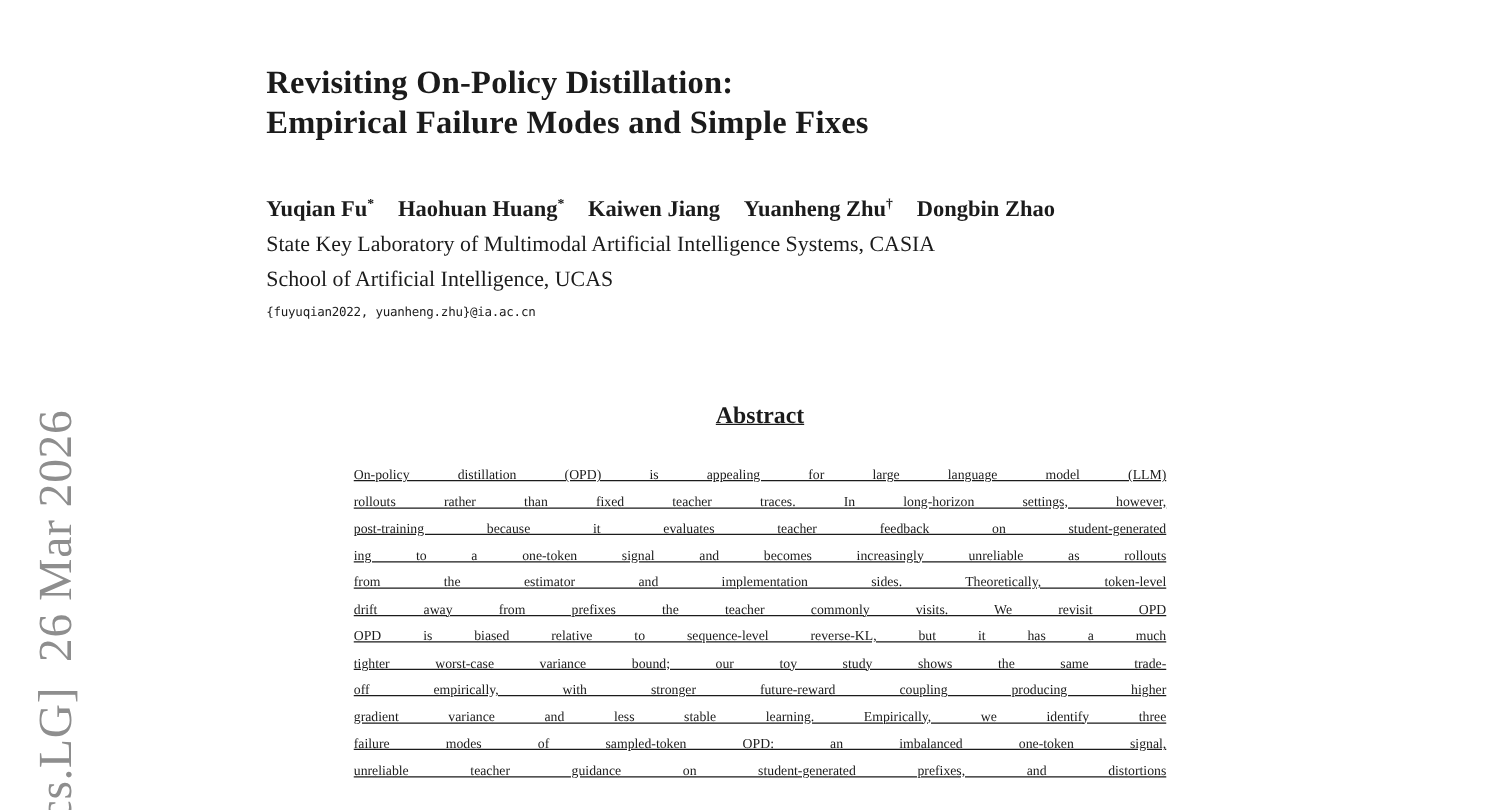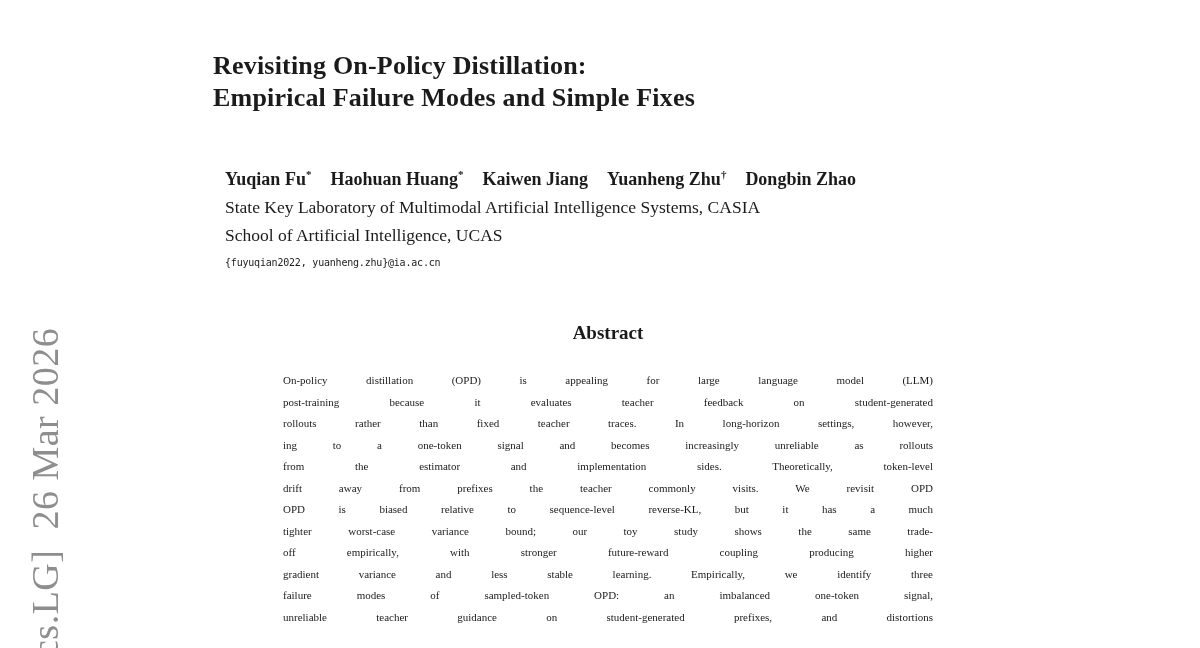--- a/index.html
+++ b/index.html
@@ -31,24 +31,23 @@
     top: 50px;
     font-weight: bold;
     font-size: 26px;
     line-height: 32px;
     letter-spacing: 0.2px;
   }
 
   .byline {
     position: absolute;
     left: 213px;
-    top: 165px;
+    top: 153px;
     font-size: 17.5px;
     line-height: 28px;
-    margin-left: 12px;
   }
   .authors {
     font-weight: bold;
     font-size: 18px;
     display: flex;
     gap: 19px;
     align-items: baseline;
   }
   .authors sup {
     font-size: 11px;
@@ -59,20 +58,21 @@
     font-family: "DejaVu Sans Mono", monospace;
     font-size: 10px;
     letter-spacing: -0.2px;
   }
 
   .abstract {
     position: absolute;
     left: 283px;
     top: 322px;
     width: 650px;
+    text-decoration: underline;
   }
   .abstract-heading {
     text-align: center;
     font-weight: bold;
     font-size: 19px;
     margin-bottom: 26px;
   }
   .abs-line {
     font-size: 11px;
     line-height: 21.5px;
@@ -101,22 +101,22 @@
     </div>
   <div class="affil">State Key Laboratory of Multimodal Artificial Intelligence Systems, CASIA</div>
   <div class="affil">School of Artificial Intelligence, UCAS</div>
   <div class="email">{fuyuqian2022, yuanheng.zhu}@ia.ac.cn</div>
 </div>
 
 <div class="abstract">
   <div class="abstract-heading">Abstract</div>
   <div>
       <div class="abs-line">On-policy distillation (OPD) is appealing for large language model (LLM)</div>
+      <div class="abs-line">rollouts rather than fixed teacher traces. In long-horizon settings, however,</div>
       <div class="abs-line">post-training because it evaluates teacher feedback on student-generated</div>
-      <div class="abs-line">rollouts rather than fixed teacher traces. In long-horizon settings, however,</div>
       <div class="abs-line">ing to a one-token signal and becomes increasingly unreliable as rollouts</div>
       <div class="abs-line">from the estimator and implementation sides. Theoretically, token-level</div>
       <div class="abs-line">drift away from prefixes the teacher commonly visits. We revisit OPD</div>
       <div class="abs-line">OPD is biased relative to sequence-level reverse-KL, but it has a much</div>
       <div class="abs-line">tighter worst-case variance bound; our toy study shows the same trade-</div>
       <div class="abs-line">off empirically, with stronger future-reward coupling producing higher</div>
       <div class="abs-line">gradient variance and less stable learning. Empirically, we identify three</div>
       <div class="abs-line">failure modes of sampled-token OPD: an imbalanced one-token signal,</div>
       <div class="abs-line">unreliable teacher guidance on student-generated prefixes, and distortions</div>
     </div>

